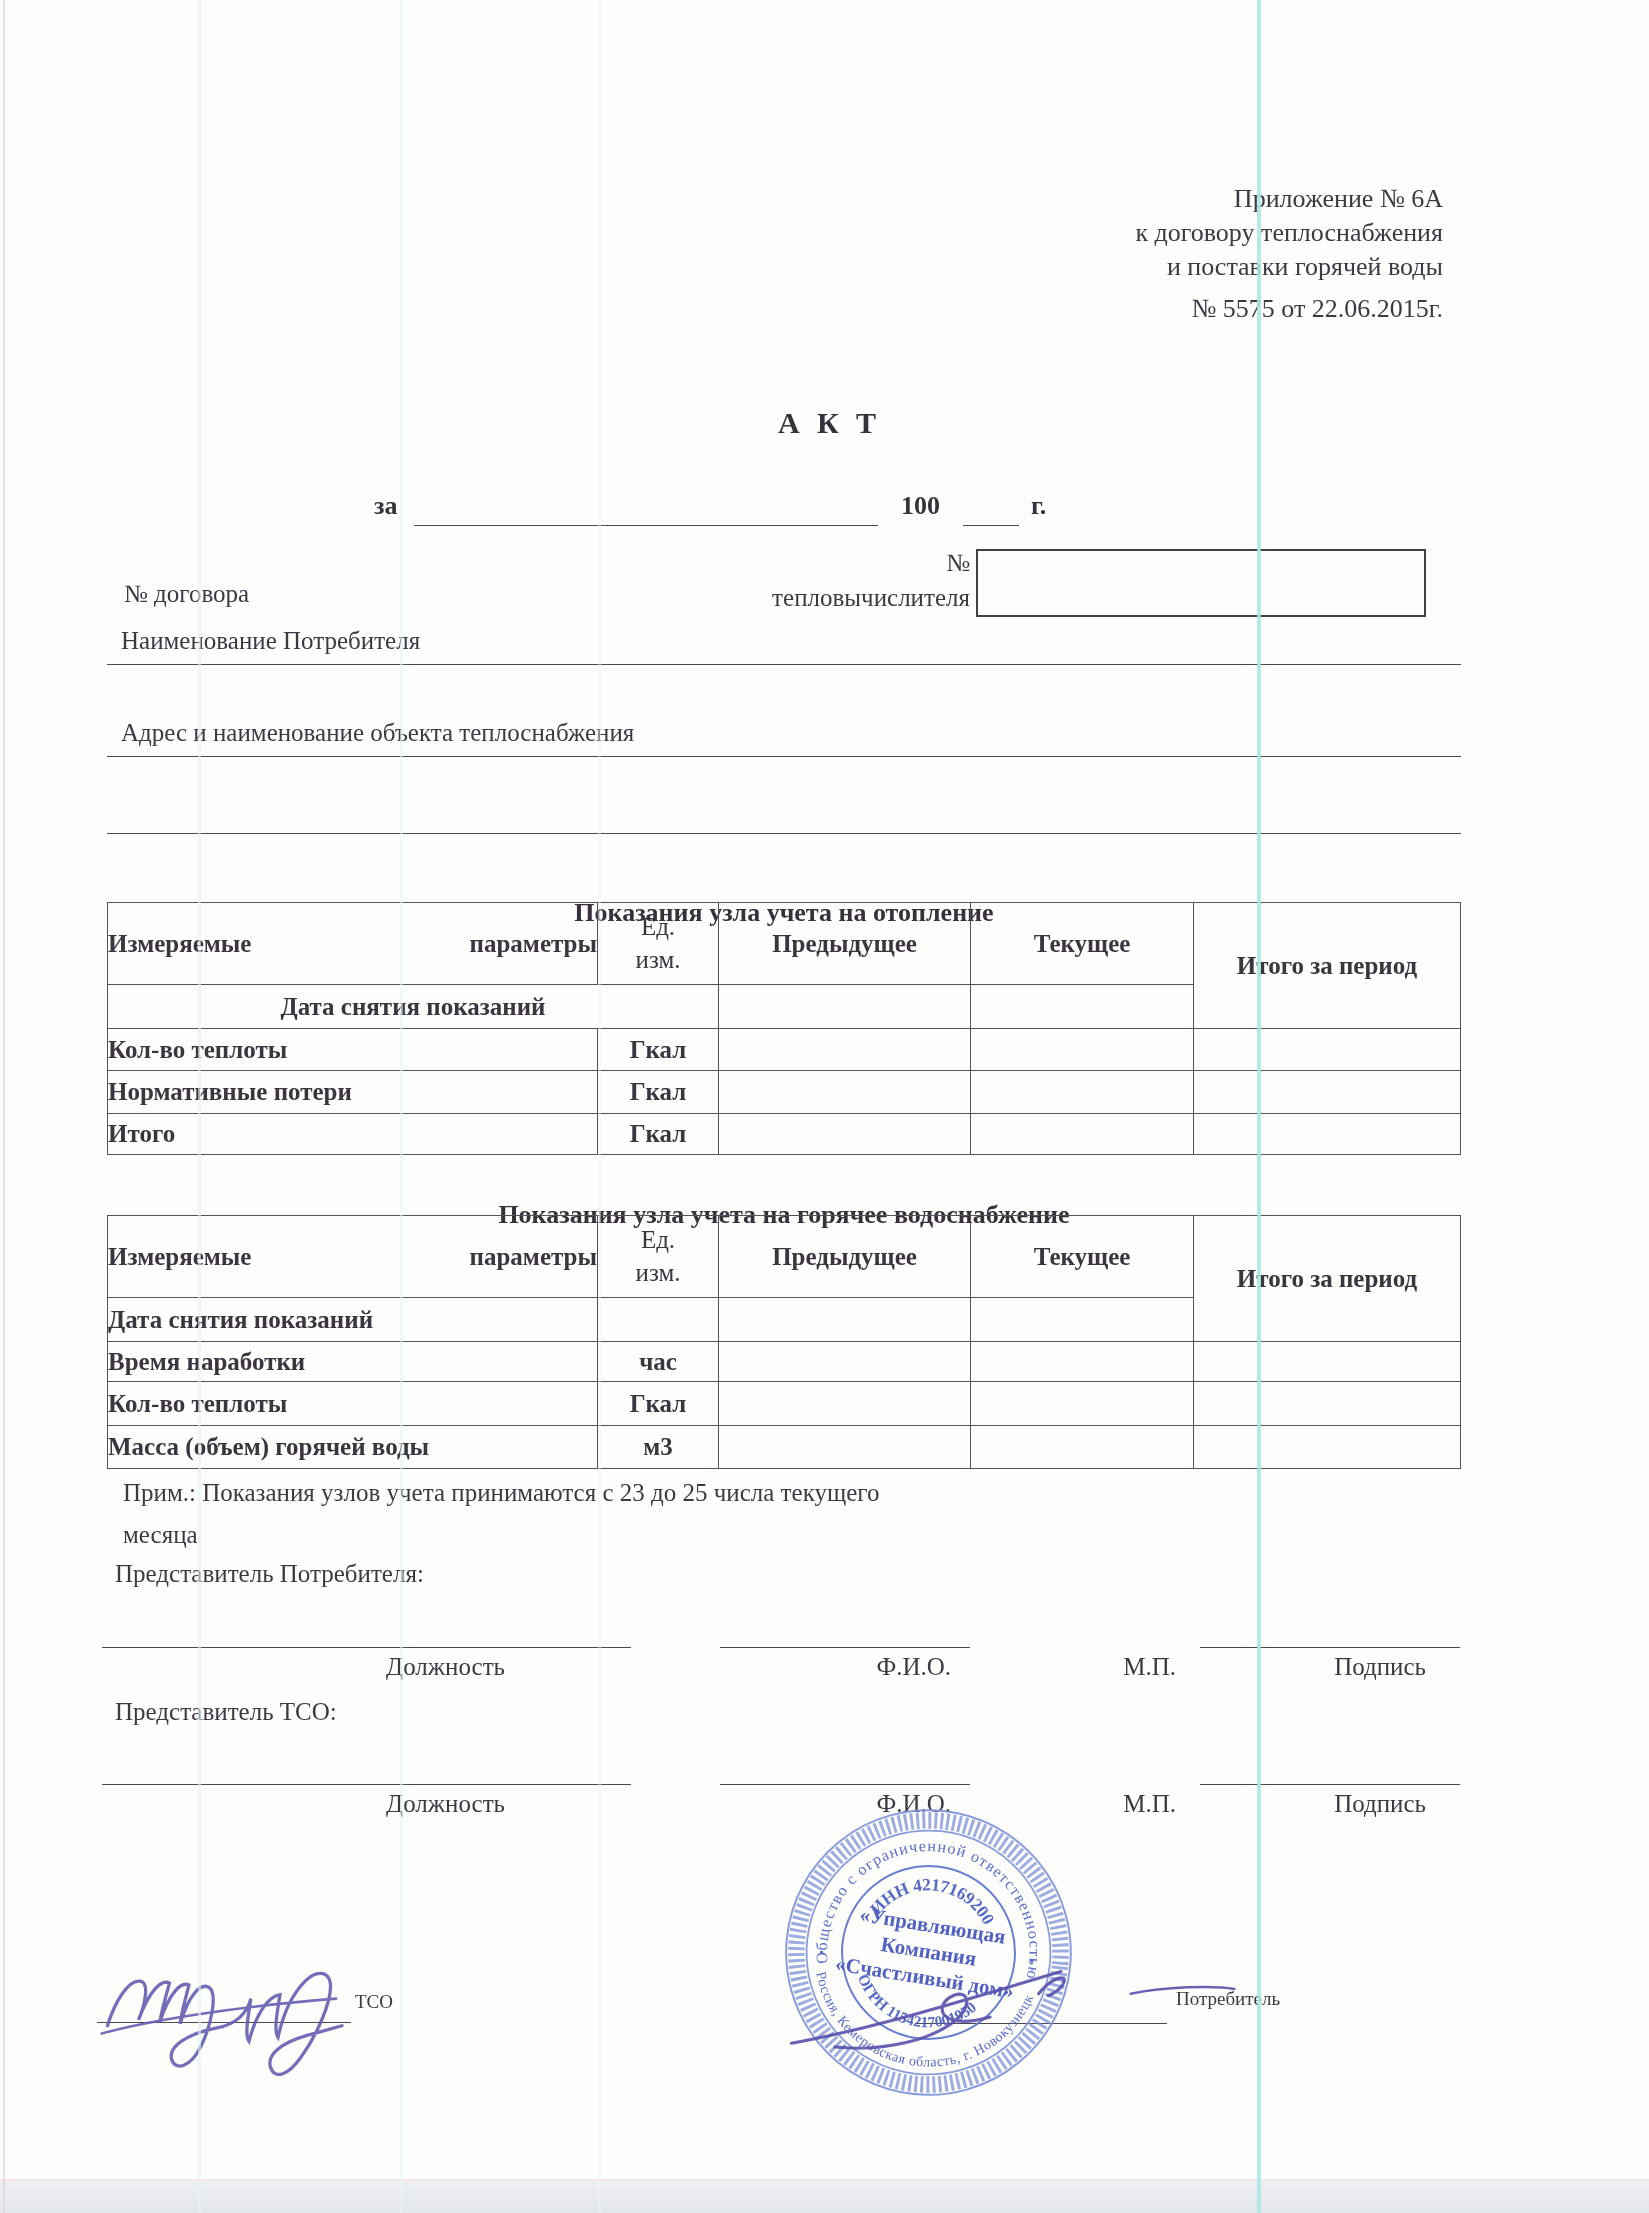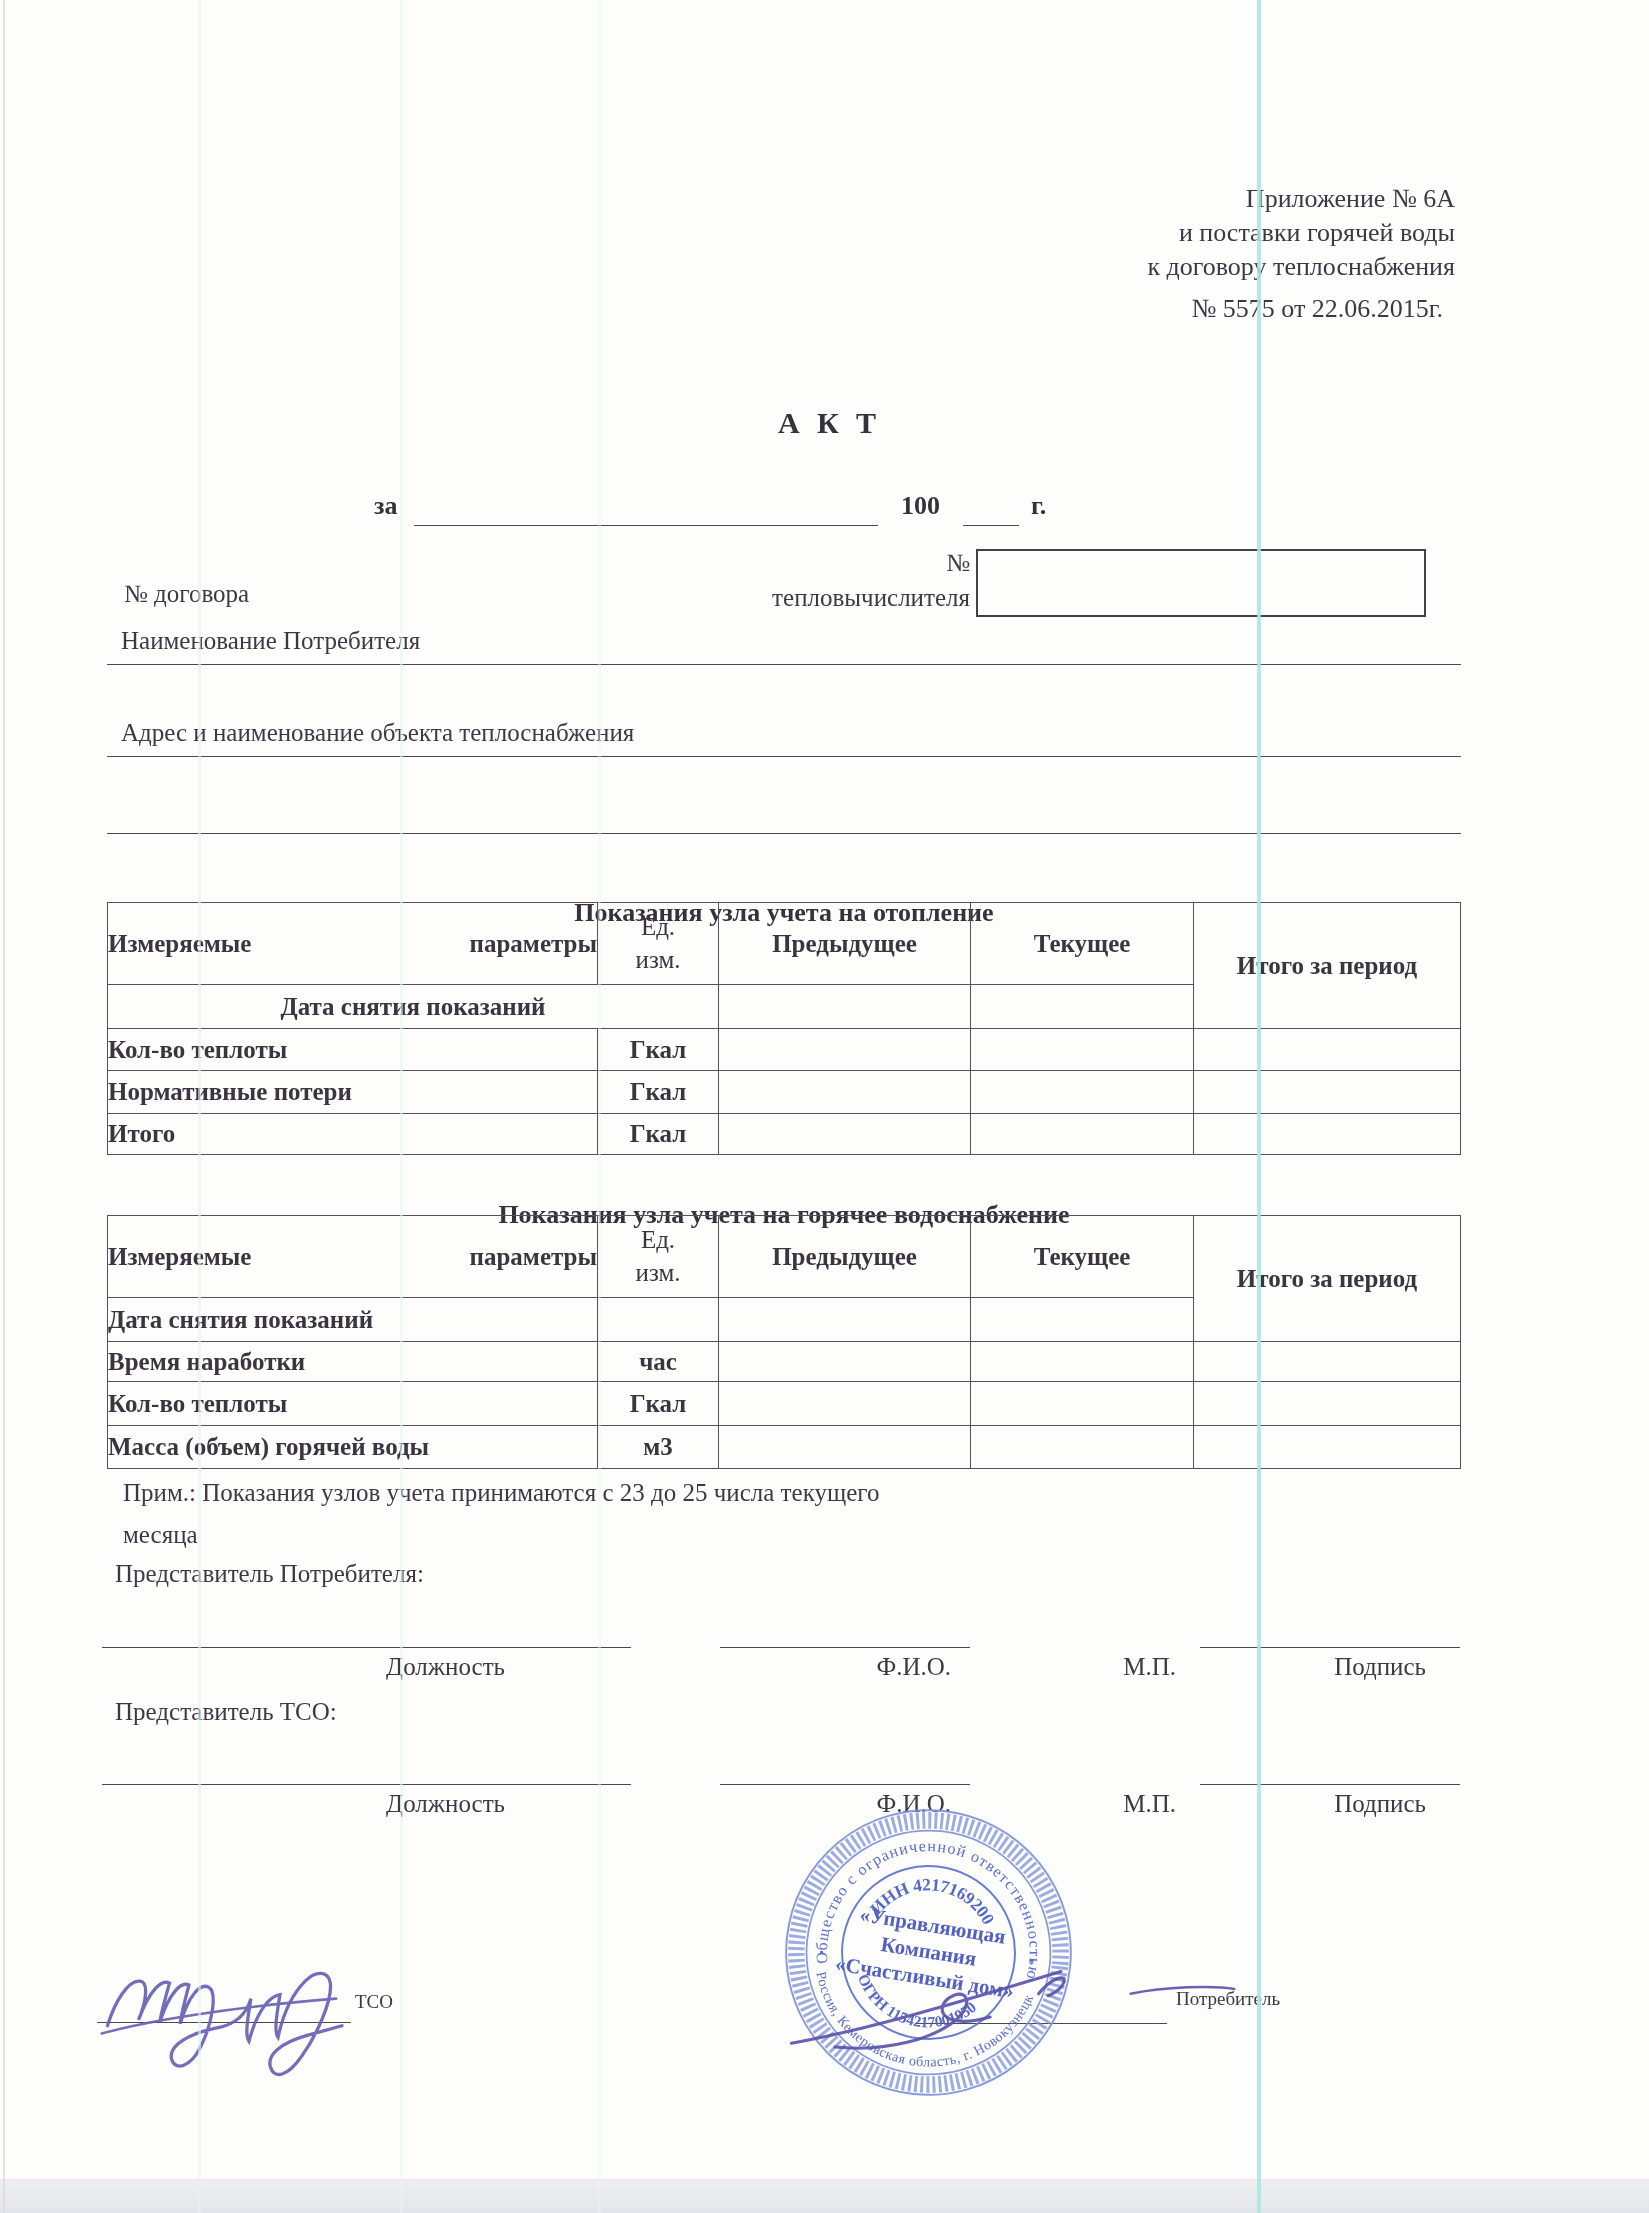--- a/index.html
+++ b/index.html
@@ -5,21 +5,21 @@
   html,body { margin:0; padding:0; background:#9a9aa0; }
   .page {
     position:relative; width:1650px; height:2213px; margin:0 auto;
     background:#fdfdfc; overflow:hidden;
     font-family:"Liberation Serif", serif; color:#3e3844;
   }
   .abs { position:absolute; }
 
   
   .appendix { left:0; top:182px; width:1443px; text-align:right;
-              font-size:26px; line-height:34px;padding-left:12px; }
+              font-size:26px; line-height:34px; }
   .contract-ref { left:0; top:294px; width:1443px; text-align:right; font-size:26px; }
 
   
   .act-title { left:0; top:406px; width:1659px; text-align:center;
                font-size:30px; font-weight:bold; letter-spacing:4.9px; color:#37313c; }
   .act-subtitle { left:107px; top:447px; width:1354px; text-align:center;
                   font-size:26px; font-weight:bold; color:#37313c; }
   .period-line { font-size:26px; font-weight:bold; color:#37313c; }
 
   .label { font-size:25px; }
@@ -68,22 +68,22 @@
   .stamp-svg { left:775px; top:1799px; z-index:2; }
   .sig-svg { z-index:3; }
 </style>
 </head>
 <body>
 
 <div class="page">
 
   <div class="abs appendix">
     <div>Приложение № 6А</div>
+    <div>к договору теплоснабжения</div>
     <div>и поставки горячей воды</div>
-    <div>к договору теплоснабжения</div>
   </div>
   <div class="abs contract-ref">№ 5575 от 22.06.2015г.</div>
 
   <div class="abs act-title">А К Т</div>
 
   <span class="abs period-line" style="left:374px; top:491px;">за</span>
   <div class="rule" style="left:414px; top:525px; width:464px;"></div>
   <span class="abs period-line" style="left:901px; top:491px;">100</span>
   <div class="rule" style="left:963px; top:525px; width:56px;"></div>
   <span class="abs period-line" style="left:1031px; top:491px;">г.</span>

